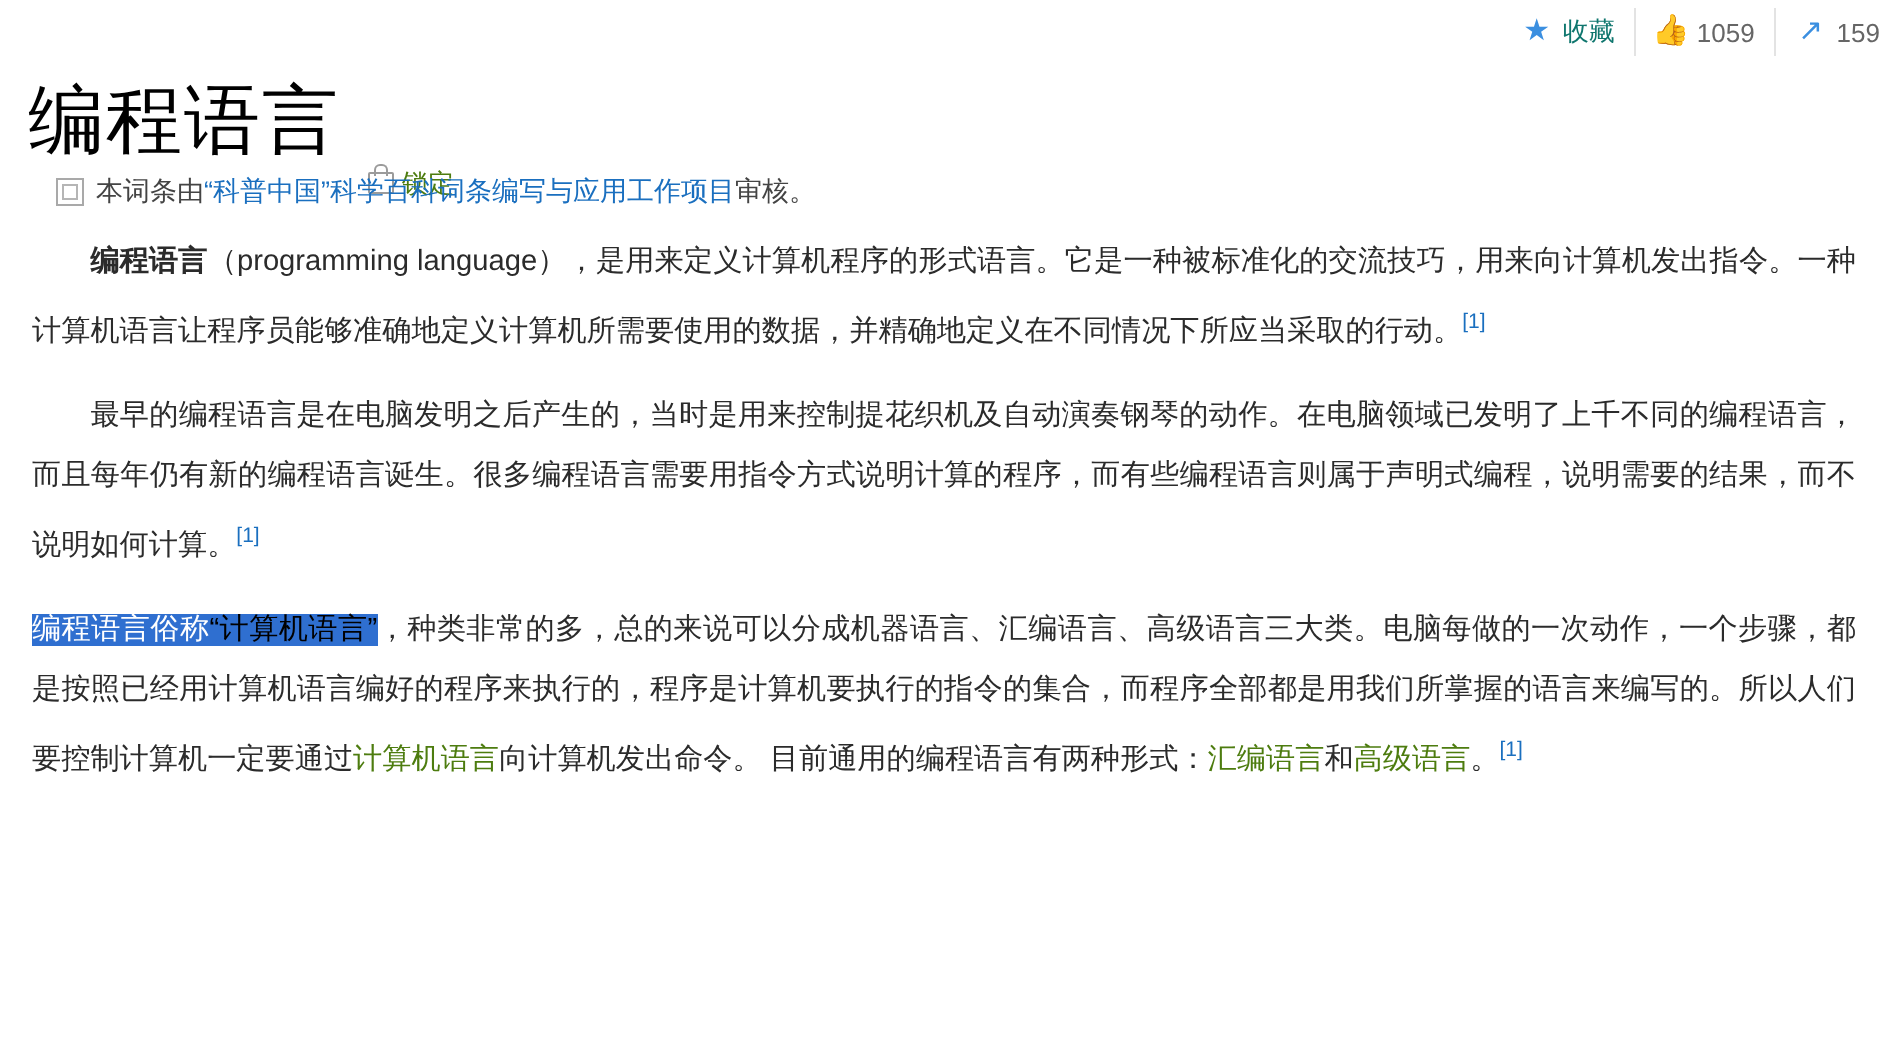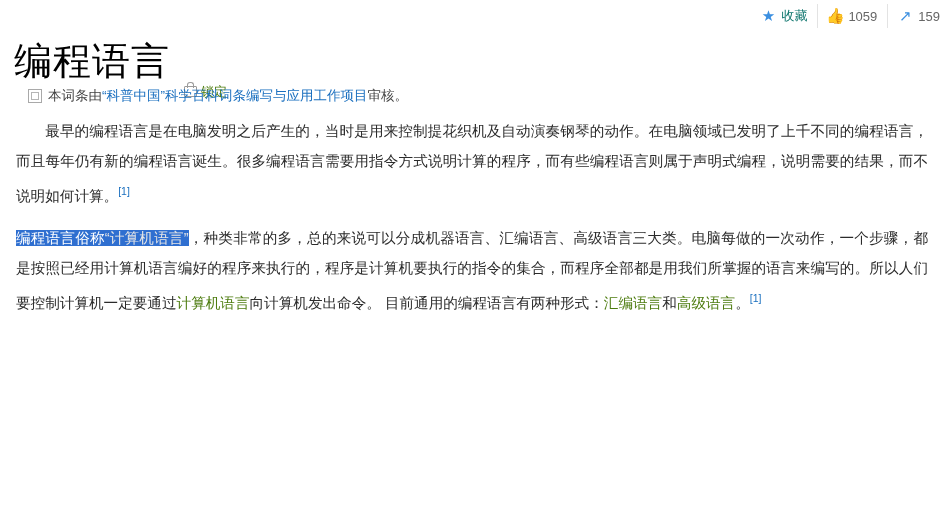--- a/index.html
+++ b/index.html
@@ -167,21 +167,21 @@
   .sup {
     color: #1a6fbf;
     font-size: 10.5px;
     vertical-align: super;
     cursor: pointer;
   }
   .sel {
     background: #2f6fd0;
     color: #ffffff;
   }
-  .sel .link { color: #e5e5e5; }
+  .sel .link { color: #000000; }
 </style>
 </head>
 <body>
 
 <div class="topbar">
   <div class="act">
     <span class="glyph star-glyph">★</span>
     <span class="lab">收藏</span>
   </div>
   <div class="act">
@@ -204,20 +204,23 @@
 
 <div class="notice">
   <span class="notice-icon"></span>
   <span>本词条由</span>
   <a class="link" href="#">“科普中国”科学百科词条编写与应用工作项目</a>
   <span>审核。</span>
 </div>
 
 <div class="content">
 
+  <p class="para">
+    <span class="b">编程语言</span><span>（programming language），是用来定义计算机程序的形式语言。它是一种被标准化的交流技巧，用来向计算机发出指令。一种计算机语言让程序员能够准确地定义计算机所需要使用的数据，并精确地定义在不同情况下所应当采取的行动。</span><span class="sup">[1]</span>
+  </p>
 
   <p class="para">
     <span>最早的编程语言是在电脑发明之后产生的，当时是用来控制提花织机及自动演奏钢琴的动作。在电脑领域已发明了上千不同的编程语言，而且每年仍有新的编程语言诞生。很多编程语言需要用指令方式说明计算的程序，而有些编程语言则属于声明式编程，说明需要的结果，而不说明如何计算。</span><span class="sup">[1]</span>
   </p>
 
 
   <p class="para noindent">
     <span class="sel"><span>编程语言俗称</span><span class="link">“计算机语言”</span></span><span>，种类非常的多，总的来说可以分成机器语言、汇编语言、高级语言三大类。电脑每做的一次动作，一个步骤，都是按照已经用计算机语言编好的程序来执行的，程序是计算机要执行的指令的集合，而程序全部都是用我们所掌握的语言来编写的。所以人们要控制计算机一定要通过</span><a class="link" href="#">计算机语言</a><span>向计算机发出命令。 目前通用的编程语言有两种形式：</span><a class="link" href="#">汇编语言</a><span>和</span><a class="link" href="#">高级语言</a><span>。</span><span class="sup">[1]</span>
   </p>
 

